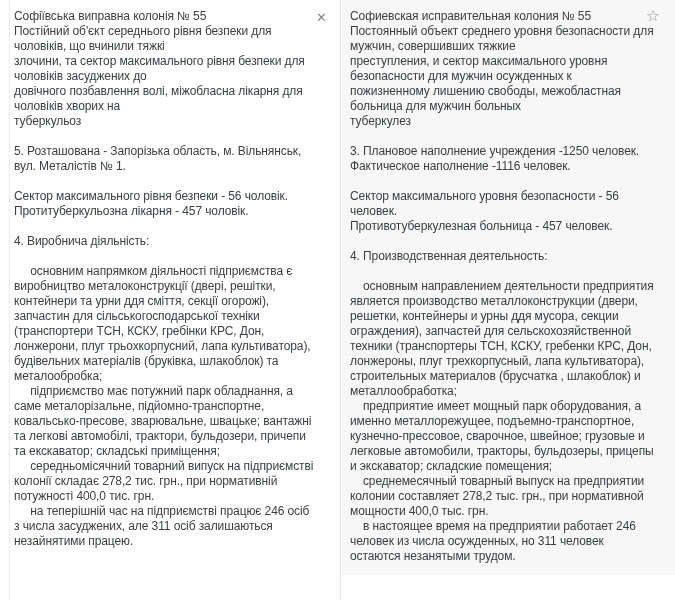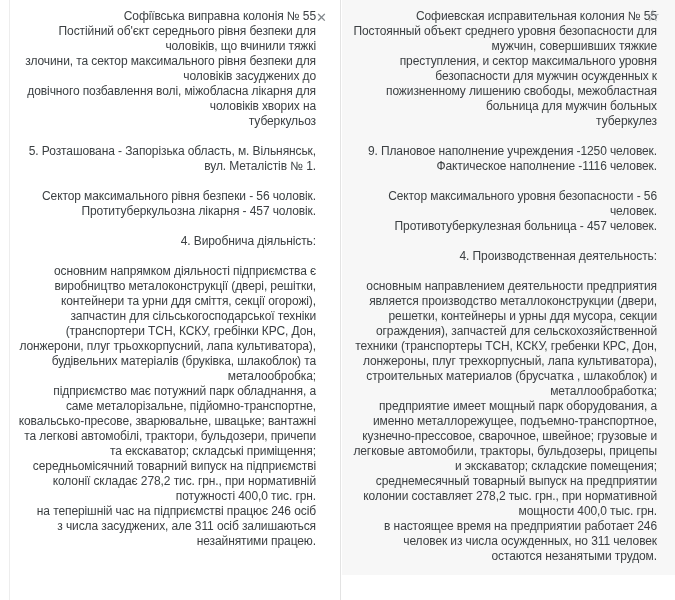--- a/index.html
+++ b/index.html
@@ -20,21 +20,20 @@
     letter-spacing: -0.1px;
     color: #3c4043;
   }
   .panel {
     box-sizing: border-box;
     position: relative;
   }
   .panel p {
     margin: 0 0 15px 0;
     white-space: pre-wrap;
-    text-align: right;
   }
   .panel p:last-child { margin-bottom: 0; }
   .panel-left {
     width: 332px;
     height: 600px;
     margin-left: 9px;
     background: #ffffff;
     border-left: 1px solid #ededed;
     border-right: 1px solid #e3e3e3;
     padding: 9px 24px 12px 4px;
@@ -92,21 +91,21 @@
   </div>
 
   <div class="panel panel-right">
     <button class="icon-btn star-btn">☆</button>
     <div>
         <p>Софиевская исправительная колония № 55
 Постоянный объект среднего уровня безопасности для мужчин, совершивших тяжкие
 преступления, и сектор максимального уровня безопасности для мужчин осужденных к
 пожизненному лишению свободы, межобластная больница для мужчин больных
 туберкулез</p>
-        <p>9. Плановое наполнение учреждения -1250 человек. Фактическое наполнение -1116 человек.</p>
+        <p>3. Плановое наполнение учреждения -1250 человек. Фактическое наполнение -1116 человек.</p>
         <p>Сектор максимального уровня безопасности - 56 человек.
 Противотуберкулезная больница - 457 человек.</p>
         <p>4. Производственная деятельность:</p>
         <p>    основным направлением деятельности предприятия является производство металлоконструкции (двери, решетки, контейнеры и урны ддя мусора, секции ограждения), запчастей для сельскохозяйственной техники (транспортеры ТСН, КСКУ, гребенки КРС, Дон, лонжероны, плуг трехкорпусный, лапа культиватора), строительных материалов (брусчатка , шлакоблок) и металлообработка;
     предприятие имеет мощный парк оборудования, а именно металлорежущее, подъемно-транспортное, кузнечно-прессовое, сварочное, швейное; грузовые и легковые автомобили, тракторы, бульдозеры, прицепы и экскаватор; складские помещения;
     среднемесячный товарный выпуск на предприятии колонии составляет 278,2 тыс. грн., при нормативной мощности 400,0 тыс. грн.
     в настоящее время на предприятии работает 246 человек из числа осужденных, но 311 человек остаются незанятыми трудом.</p>
       </div>
   </div>
 

